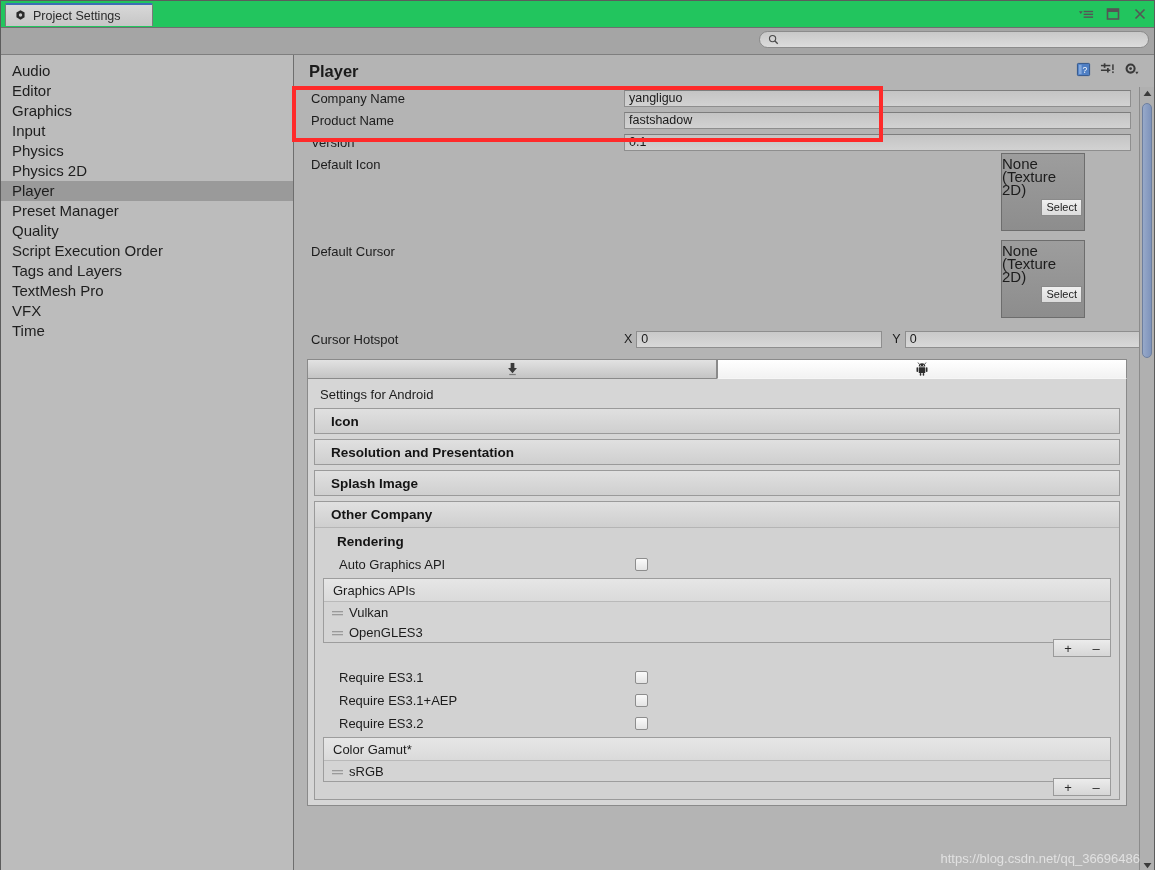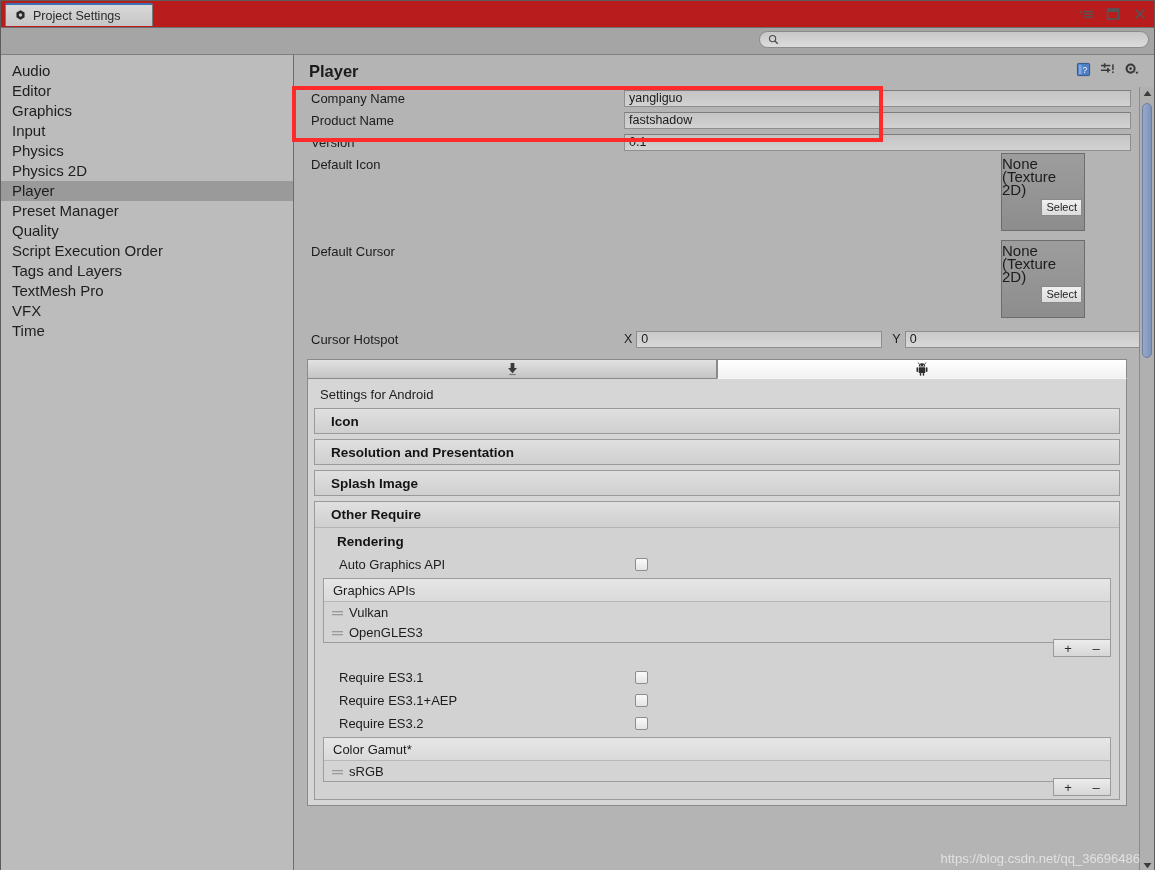--- a/index.html
+++ b/index.html
@@ -7,21 +7,21 @@
     width:1155px;height:870px;overflow:hidden;
     font-family:"Liberation Sans", sans-serif;
     font-size:12.5px;color:#1b1b1b;
     background:#9c9c9c;
     -webkit-font-smoothing:antialiased;
   }
   .app{position:relative;width:1155px;height:870px;box-sizing:border-box;
        border:1px solid #5c5c5c;background:#a5a5a5;}
 
   
-  .titlebar{position:relative;height:26px;background:#b91c1c;
+  .titlebar{position:relative;height:26px;background:#22c55e;
             border-bottom:1px solid #6f6f6f;}
   .tab{position:absolute;left:4px;top:2px;height:23px;min-width:148px;
        background:linear-gradient(180deg,#d8d8d8,#c6c6c6);
        border:1px solid #7a7a7a;border-bottom:none;
        border-top:2px solid #3d6fb5;
        border-radius:2px 2px 0 0;
        display:flex;align-items:center;gap:6px;padding:0 12px 0 8px;
        box-sizing:border-box;}
   .tab-label{font-size:12.5px;color:#2a2a2a;white-space:nowrap;}
   .unity-glyph{width:13px;height:13px;flex:none;display:block;}
@@ -334,21 +334,21 @@
         </div>
 
         <div class="platbody">
           <div class="settings-for">Settings for Android</div>
 
           <div class="foldbar">Icon</div>
           <div class="foldbar">Resolution and Presentation</div>
           <div class="foldbar">Splash Image</div>
 
           <div class="section">
-            <div class="section-head">Other Require</div>
+            <div class="section-head">Other Company</div>
 
             <div class="subhead">Rendering</div>
 
 
             <div class="srow">
               <div class="slabel">Auto Graphics API</div>
               <div class="chk"></div>
             </div>
 
             <div class="listbox">

